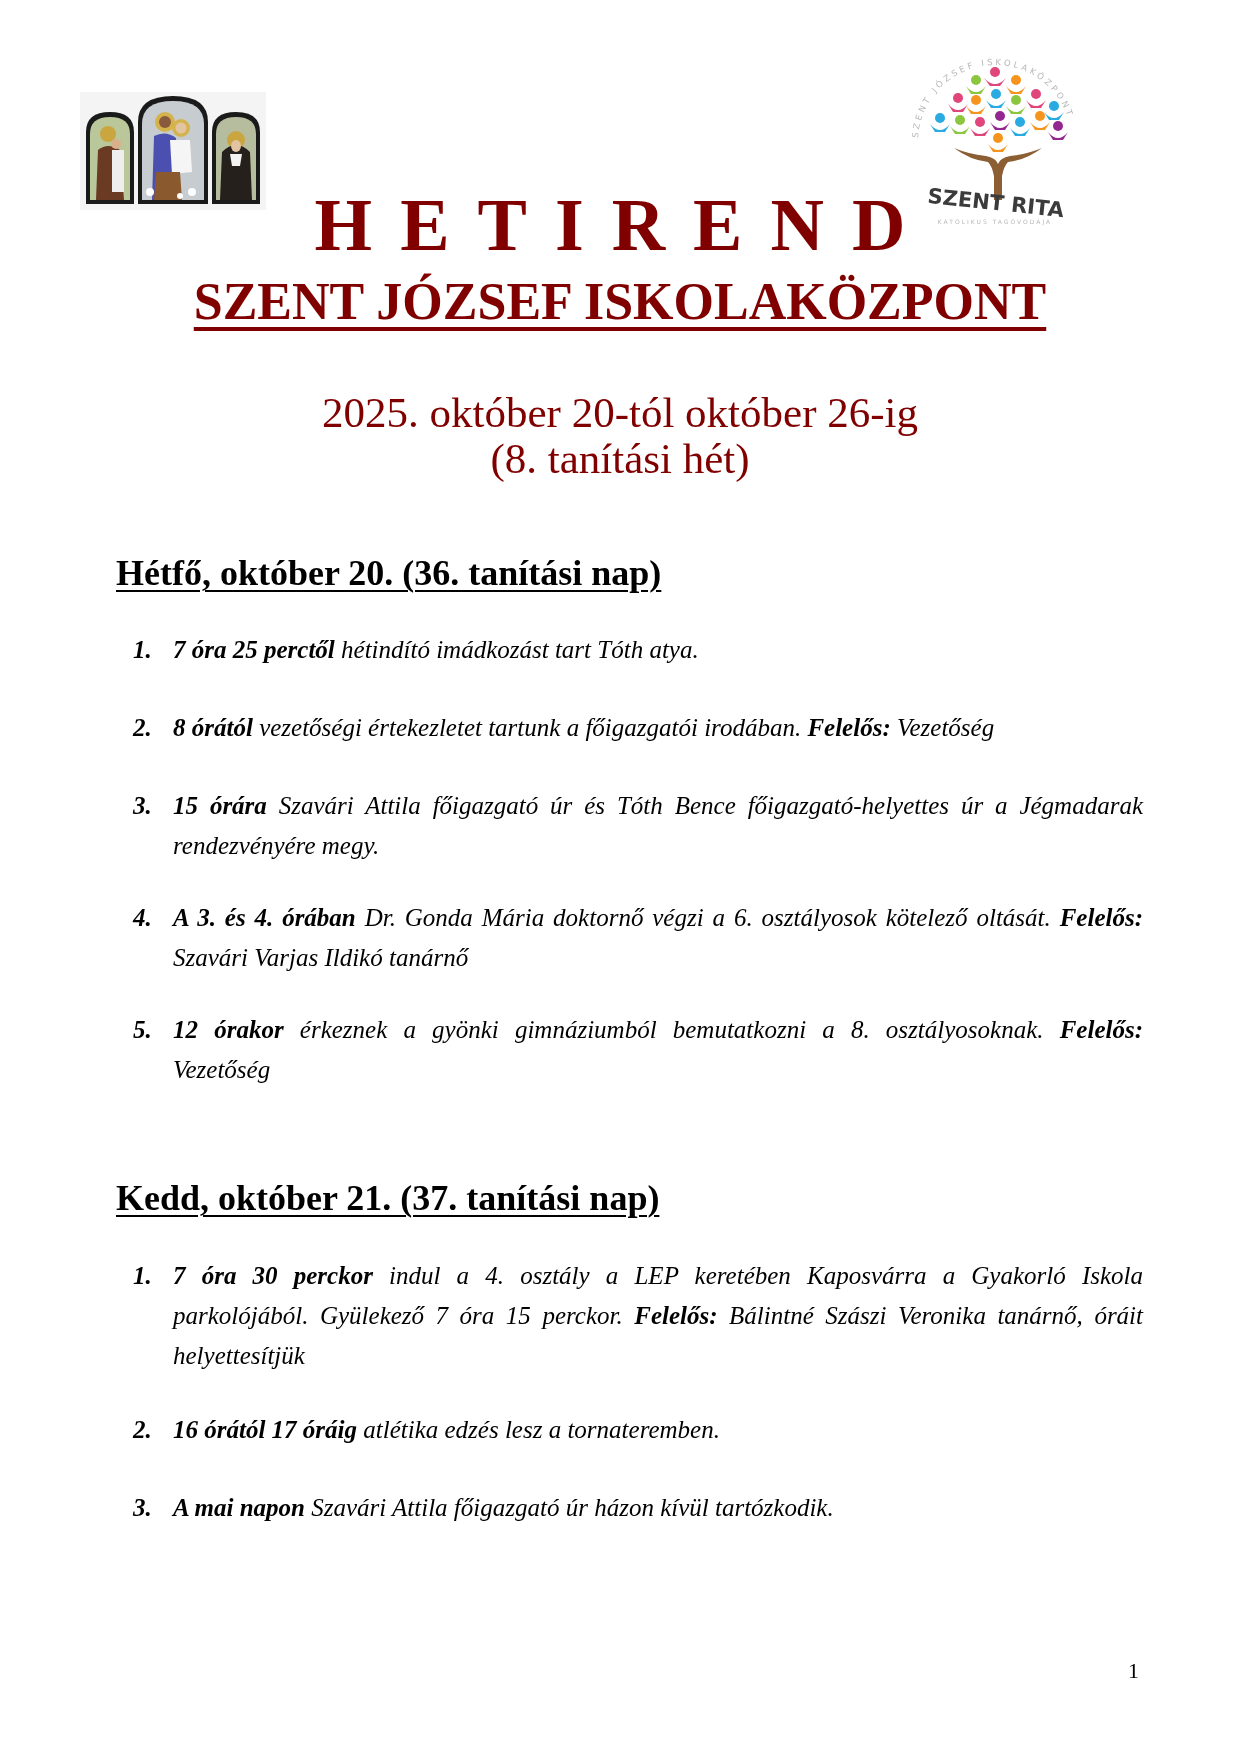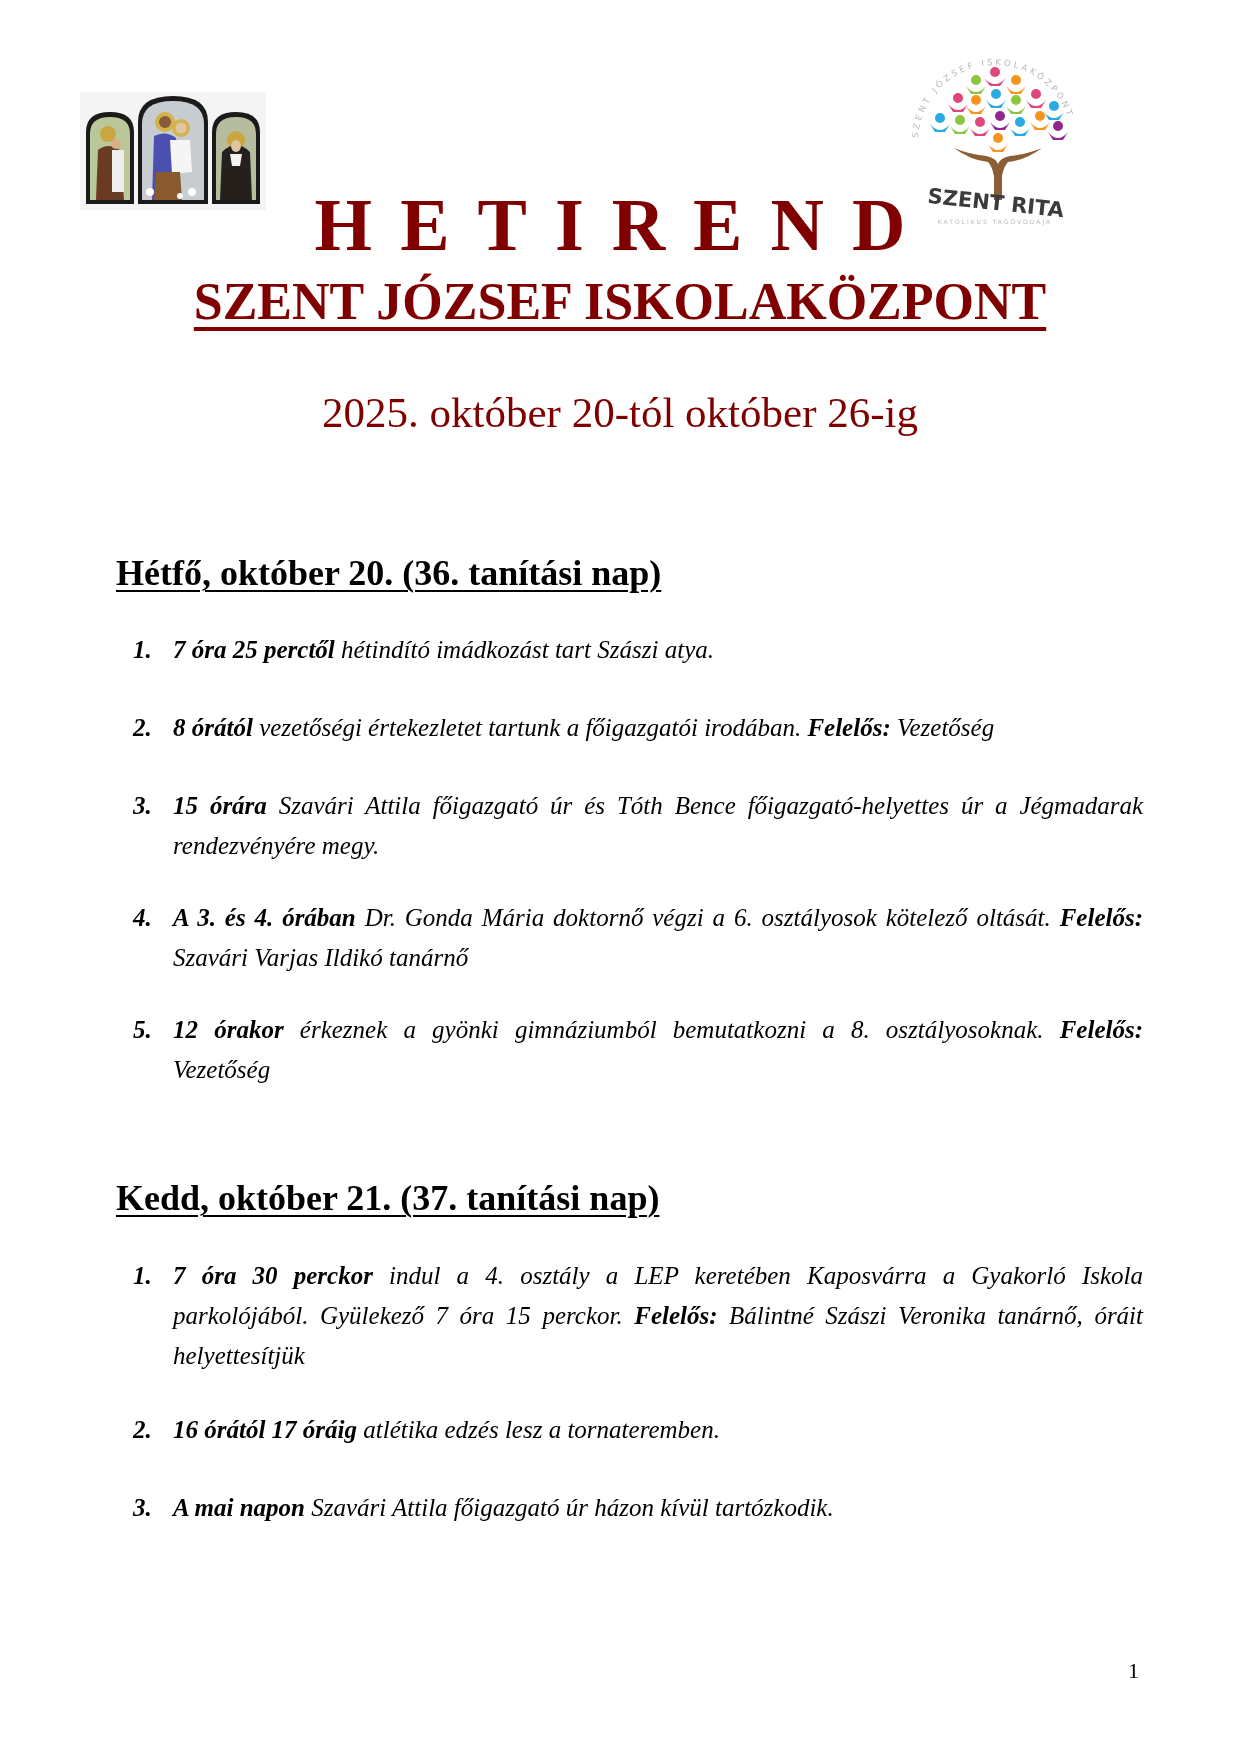--- a/index.html
+++ b/index.html
@@ -142,27 +142,28 @@
       <text x="95" y="174" text-anchor="middle" font-family="DejaVu Sans, sans-serif" font-size="6" fill="#b8b8b8" letter-spacing="2">KATOLIKUS TAGÓVODÁJA</text>
     </svg>
   </div>
 
   <div class="title">HETIREND</div>
   <div class="subtitle">
     <span>SZENT JÓZSEF ISKOLAKÖZPONT</span>
   </div>
   <div class="daterange">
     <div>2025. október 20-tól október 26-ig</div>
+    <div>(8. tanítási hét)</div>
   </div>
 
   <div class="day-heading" style="top:555px;">Hétfő, október 20. (36. tanítási nap)</div>
   <ol class="items">
     <li style="top:630px;">
       <span class="num">1.</span>
-      <span class="body"><b>7 óra 25 perctől</b><span> hétindító imádkozást tart Szászi atya.</span></span>
+      <span class="body"><b>7 óra 25 perctől</b><span> hétindító imádkozást tart Tóth atya.</span></span>
     </li>
     <li style="top:708px;">
       <span class="num">2.</span>
       <span class="body"><b>8 órától</b><span> vezetőségi értekezletet tartunk a főigazgatói irodában. </span><b>Felelős:</b><span> Vezetőség</span></span>
     </li>
     <li style="top:786px;">
       <span class="num">3.</span>
       <span class="body"><b>15 órára</b><span> Szavári Attila főigazgató úr és Tóth Bence főigazgató-helyettes úr a Jégmadarak rendezvényére megy.</span></span>
     </li>
     <li style="top:898px;">

